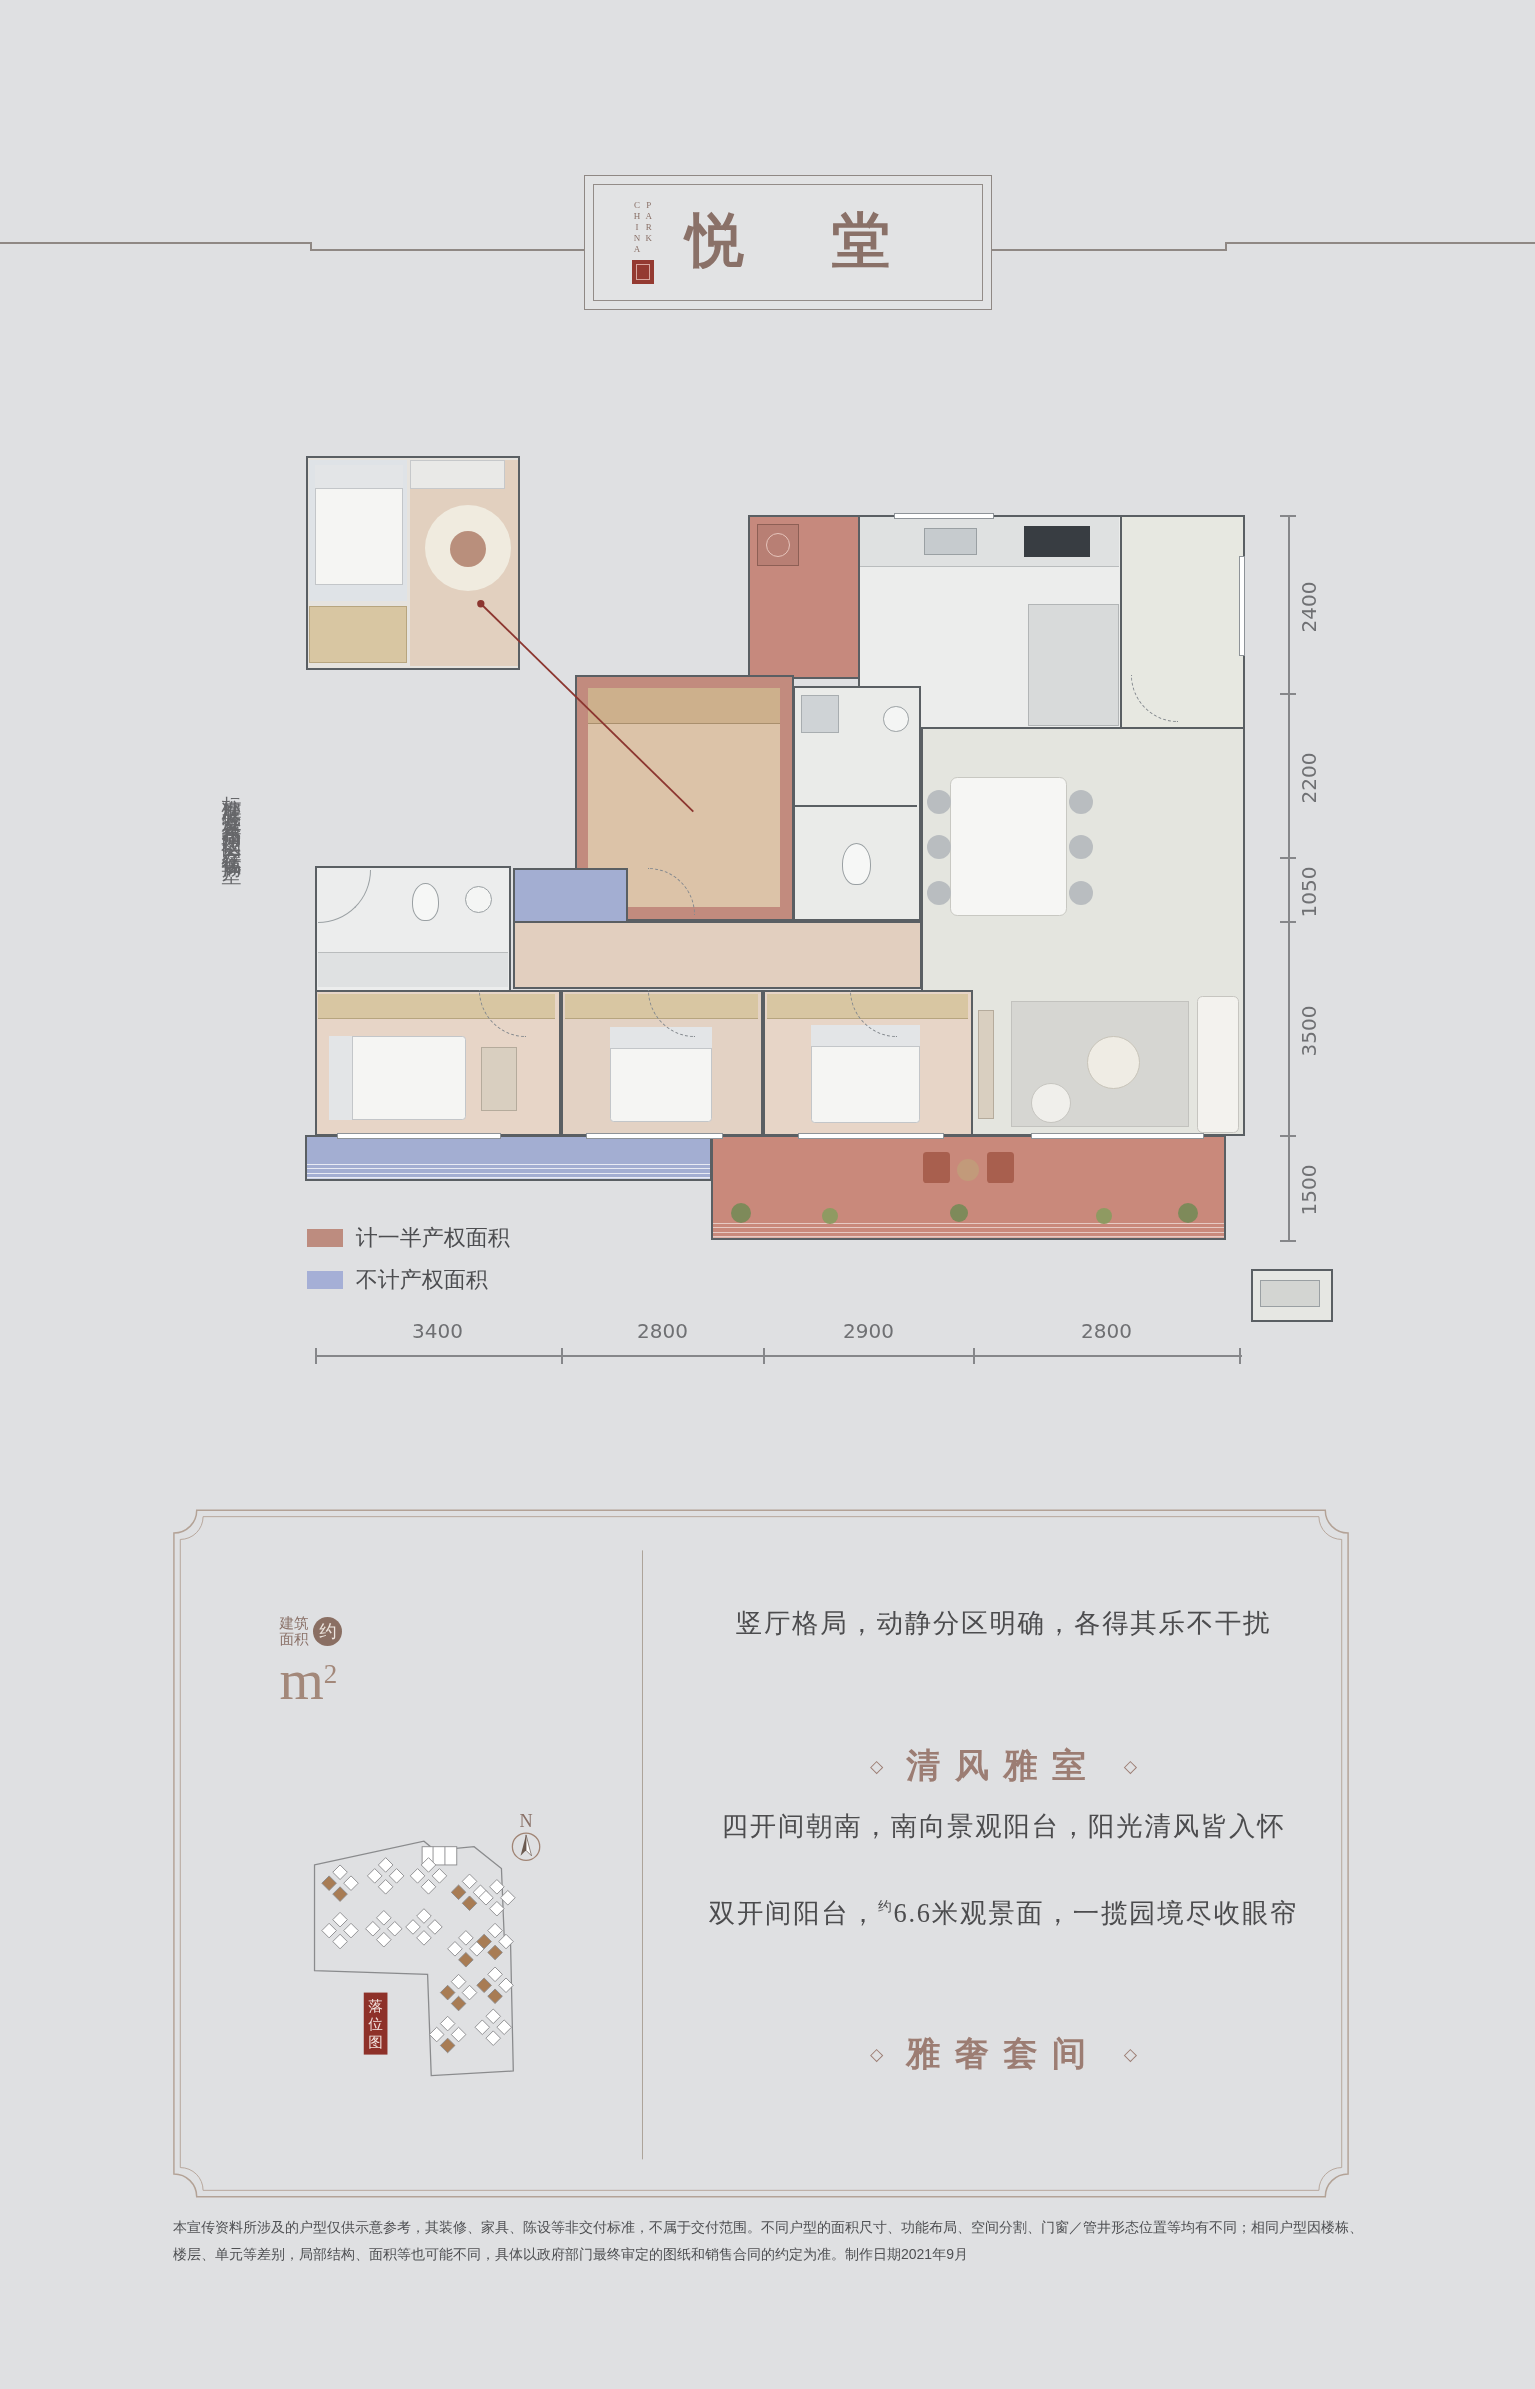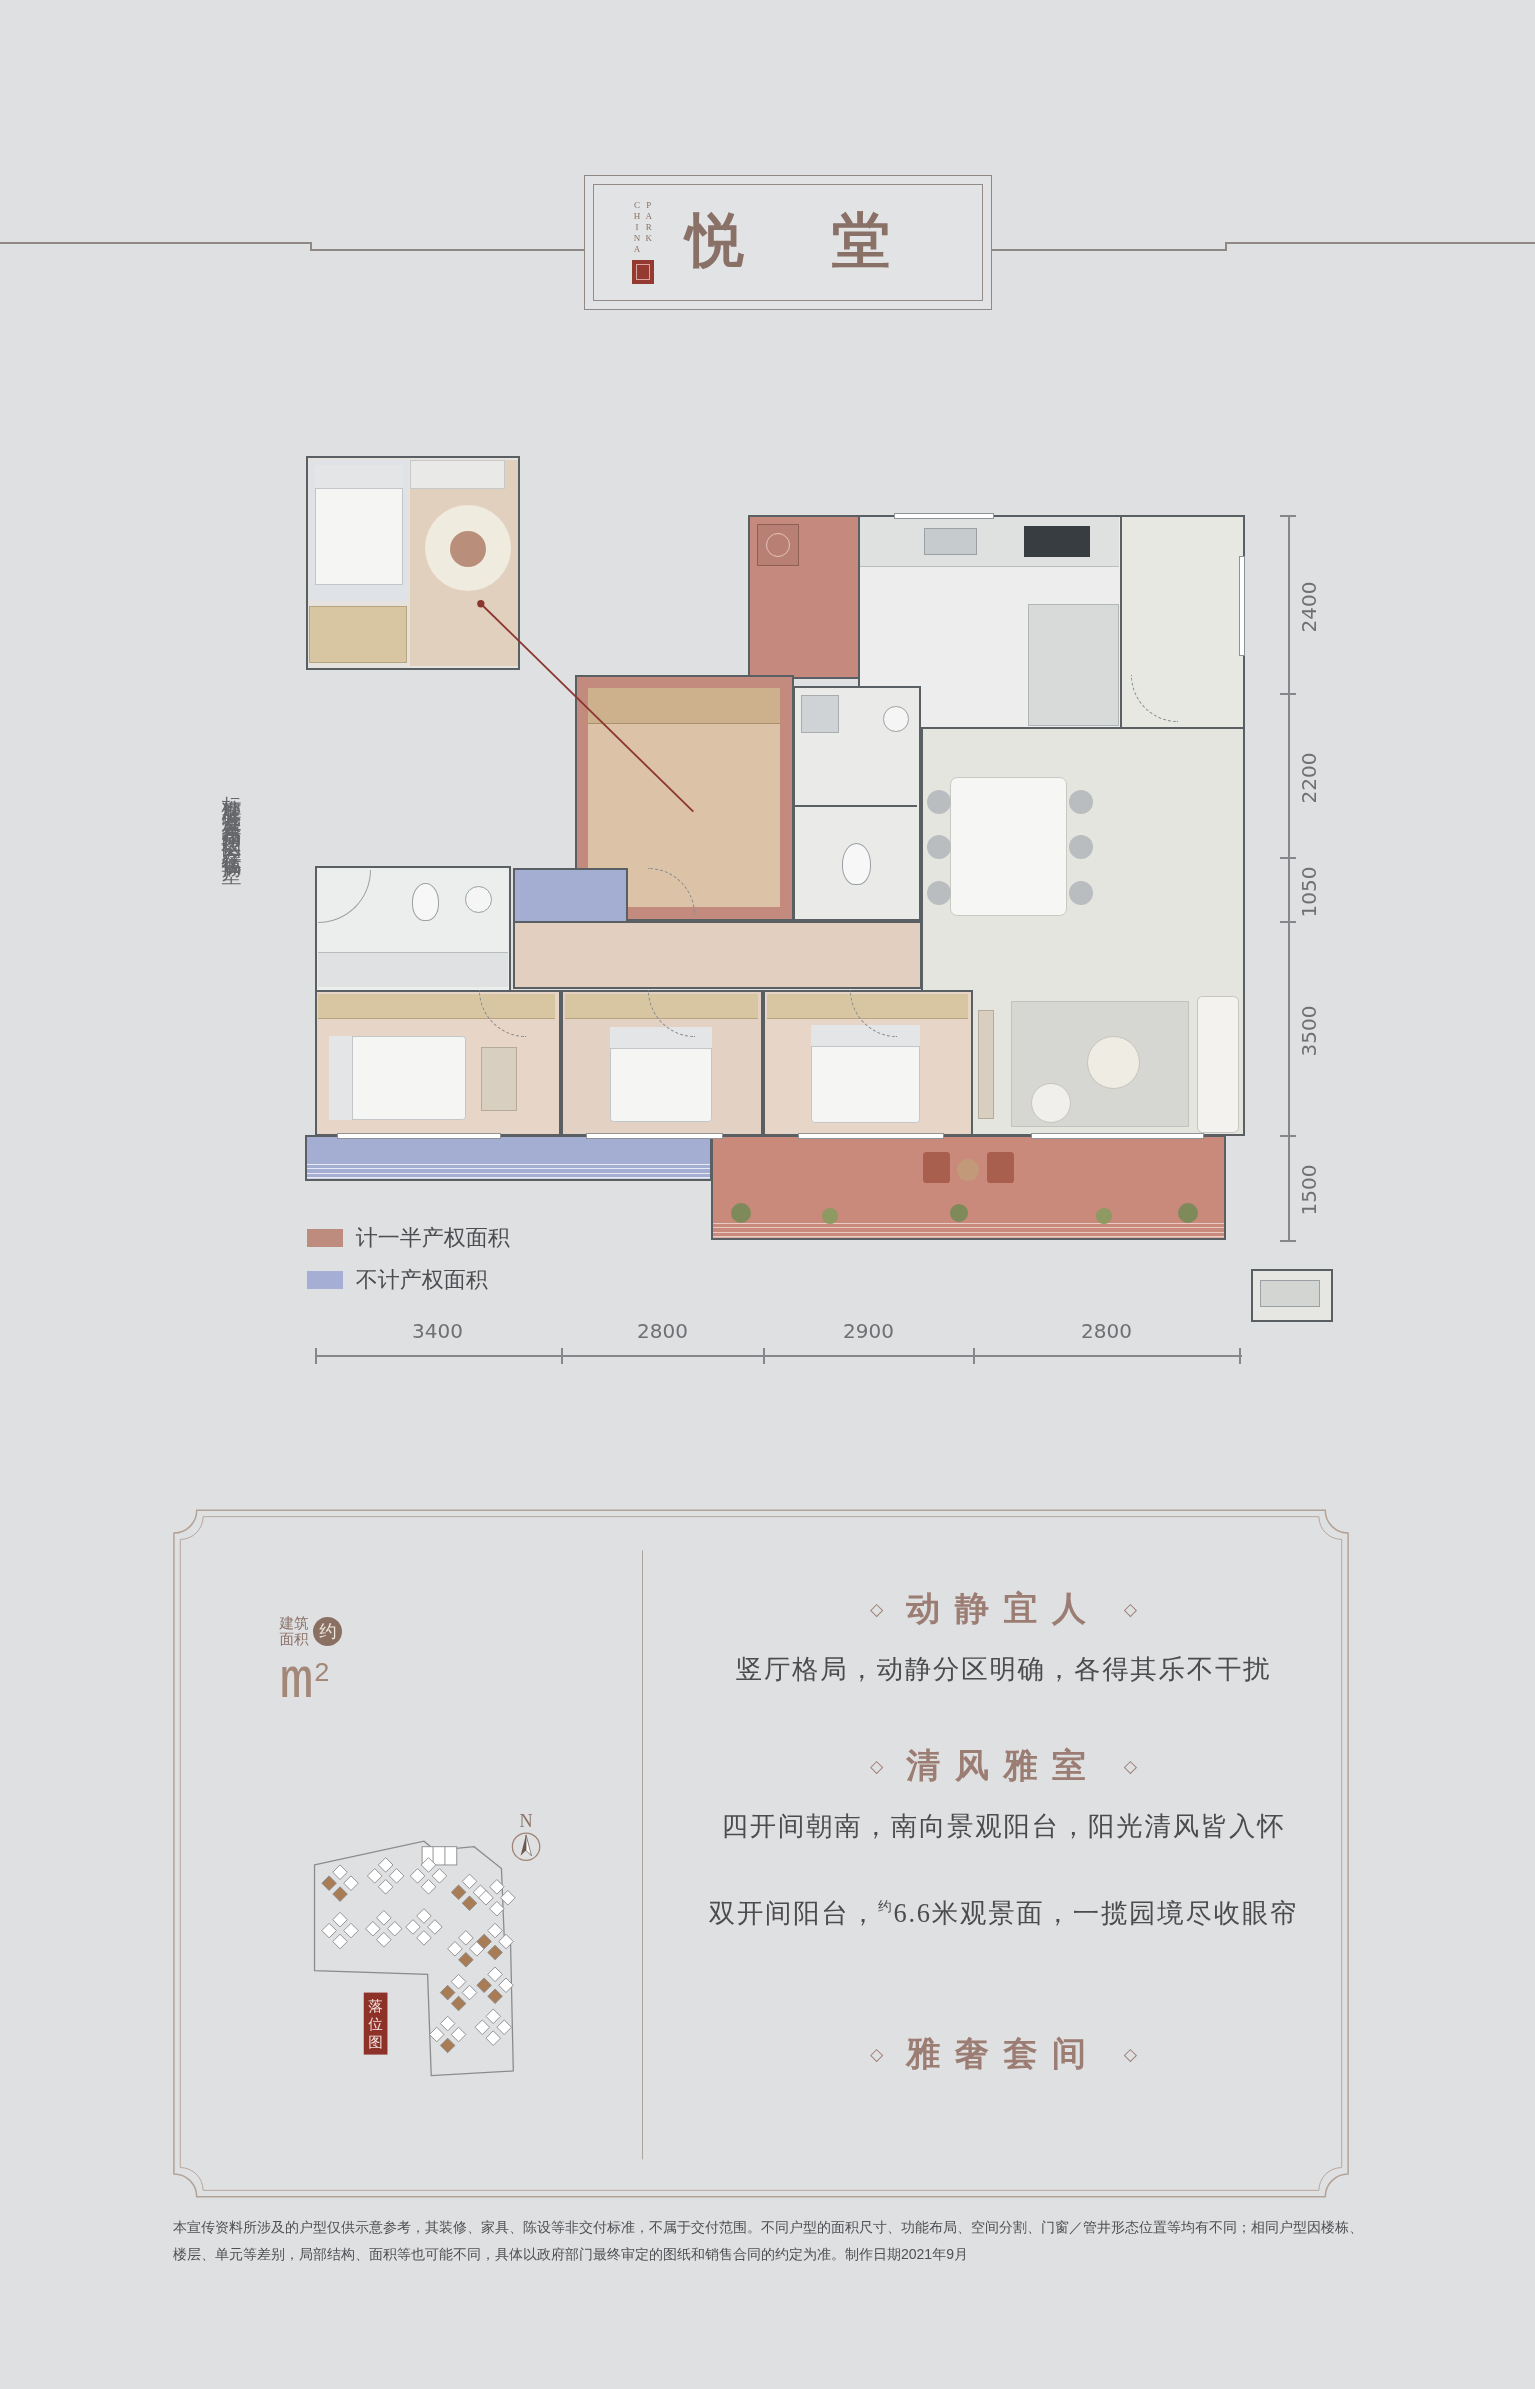--- a/index.html
+++ b/index.html
@@ -45,21 +45,21 @@
   
   .card-svg{position:absolute;left:173px;top:1509px;}
   .summary{position:absolute;left:274px;top:1591px;width:365px;}
   .area-row{display:flex;align-items:flex-start;}
   .area-num{font-size:120px;line-height:109px;color:#a3887a;}
   .area-side{margin-left:5.5px;margin-top:24px;}
   .area-side-top{display:flex;align-items:center;}
   .area-label{font-size:14.6px;line-height:16.4px;color:#8a7168;}
   .area-approx{width:29px;height:29px;margin-left:4.6px;background:#8a6f63;color:#ece5de;border-radius:50%;
                display:flex;align-items:center;justify-content:center;font-size:17.3px;}
-  .area-unit{font-size:57px;line-height:49px;color:#a3887a;margin-top:1.8px;font-family:Liberation Mono, monospace;}
+  .area-unit{font-size:57px;line-height:49px;color:#a3887a;margin-top:1.8px;}
   .area-exp{font-size:27px;vertical-align:16.4px;}
   .tagline{position:absolute;left:228px;top:1737px;width:420px;text-align:center;
            font-size:27px;letter-spacing:1.8px;color:#87695d;font-weight:bold;}
   .tagline .sep{font-size:13.7px;vertical-align:3.6px;color:#9a8276;padding:0 7.3px;}
 
   
   .features{position:absolute;left:657px;top:1570px;width:693px;}
   .feat{position:absolute;left:0;width:100%;text-align:center;}
   .feat-title{font-size:34px;letter-spacing:14.6px;color:#9c7d73;font-weight:bold;}
   .feat-title .deco{font-size:17.3px;letter-spacing:0;vertical-align:5.5px;color:#9c7d73;font-weight:normal;}
@@ -370,21 +370,20 @@
     <text x="262" y="38" text-anchor="middle" font-size="20" fill="#8a7168" font-family="Liberation Serif,serif">N</text>
     <g>
       <circle cx="262" cy="60" r="15" fill="none" stroke="#a08474" stroke-width="1.4"></circle>
       <polygon points="262,47 256,70 262,64" fill="#6b5a50"></polygon>
       <polygon points="262,47 268,70 262,64" fill="#ffffff" stroke="#6b5a50" stroke-width="0.8"></polygon>
     </g>
   </svg>
 
   <div class="features">
     <div class="feat" style="top:16.4px;">
-      <div class="feat-title"><span class="deco">◇</span> <span>动静宜人</span> <span class="deco">◇</span></div>
       <div class="feat-desc">竖厅格局，动静分区明确，各得其乐不干扰</div>
     </div>
     <div class="feat" style="top:173px;">
       <div class="feat-title"><span class="deco">◇</span> <span>清风雅室</span> <span class="deco">◇</span></div>
       <div class="feat-desc">四开间朝南，南向景观阳台，阳光清风皆入怀</div>
     </div>
     <div class="feat" style="top:306px;">
       <div class="feat-desc"><span>双开间阳台，</span><span class="sup-approx">约</span><span>6.6米观景面，一揽园境尽收眼帘</span></div>
     </div>
     <div class="feat" style="top:461px;">

